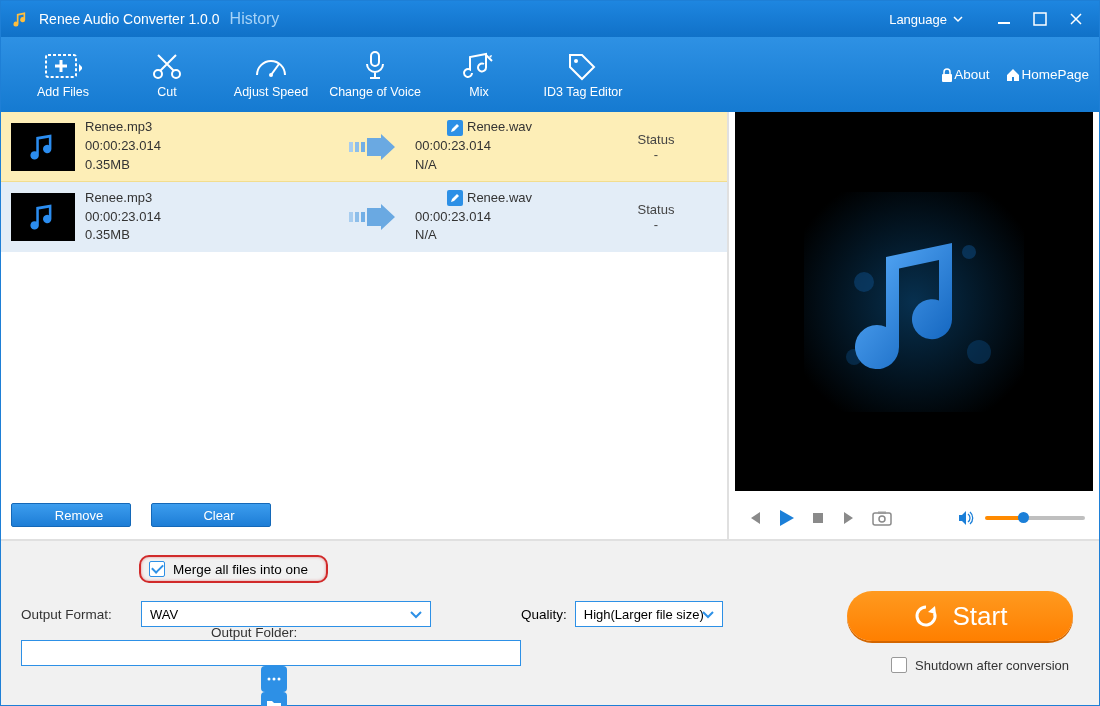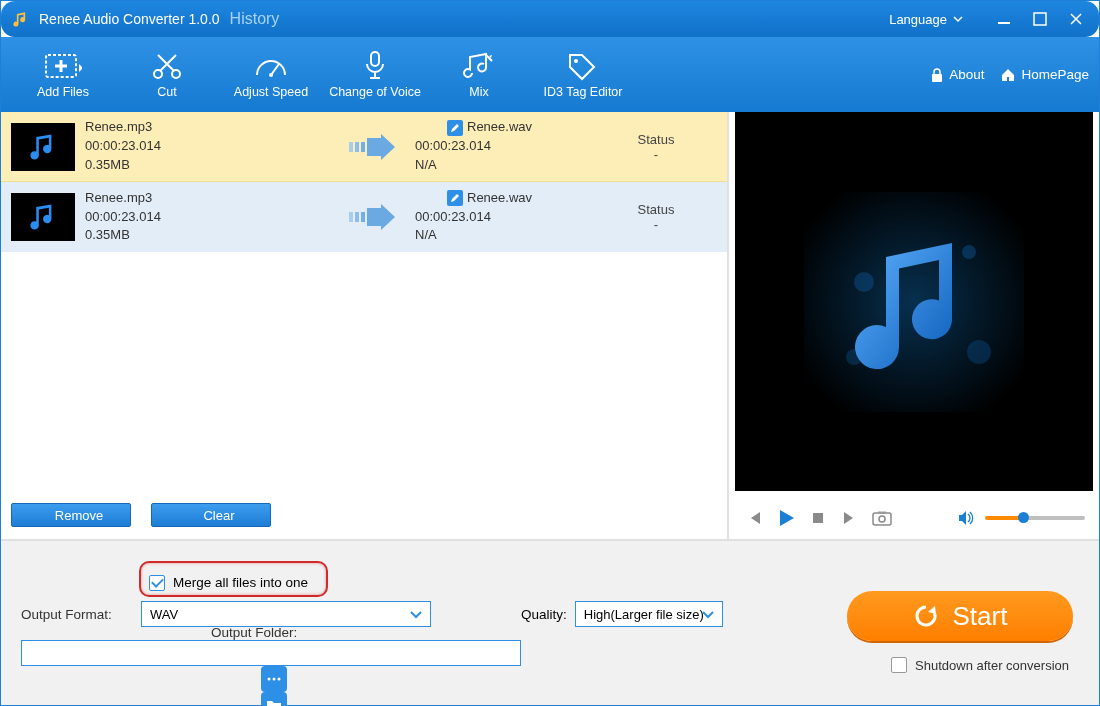--- a/index.html
+++ b/index.html
@@ -1,35 +1,35 @@
 <!DOCTYPE html>
 <html><head>
 <meta charset="utf-8">
 <style>
 * { margin: 0; padding: 0; box-sizing: border-box; font-family: "Segoe UI", Arial, sans-serif; }
 body { width: 1100px; height: 706px; background: #fff; overflow: hidden; }
 
 .app { width: 1100px; height: 706px; border: 1px solid #1e7fd6; display: flex; flex-direction: column; }
 
 
-.titlebar { height: 36px; background: linear-gradient(#1e86e0,#1071c8); display: flex; align-items: center; color: #fff; padding: 0 10px; border-radius: 14px; }
+.titlebar { height: 36px; background: linear-gradient(#1e86e0,#1071c8); display: flex; align-items: center; color: #fff; padding: 0 10px; }
 .titlebar .logo-icon { width: 20px; height: 20px; margin-right: 8px; }
 .titlebar .title { font-size: 14px; color: #fff; }
 .titlebar .history { font-size: 16px; color: #a7d3f7; margin-left: 10px; cursor: pointer; }
 .titlebar .spacer { flex: 1; }
 .titlebar .lang { font-size: 13px; display: flex; align-items: center; gap: 6px; cursor: pointer; margin-right: 18px; }
 .titlebar .winbtn { width: 26px; height: 20px; display: inline-flex; align-items: center; justify-content: center; margin-left: 10px; cursor: pointer; }
 .titlebar svg { display: block; }
 
 
 .toolbar { height: 75px; background: linear-gradient(#2e91e4,#157ad1); display: flex; align-items: center; padding: 0 10px; }
 .tbtn { width: 104px; height: 70px; display: flex; flex-direction: column; align-items: center; justify-content: center; color: #fff; font-size: 12.5px; cursor: pointer; gap: 3px; }
 .tbtn .ticon { width: 38px; height: 32px; display: flex; align-items: center; justify-content: center; }
 .toolbar .tspacer { flex: 1; }
-.toolbar .rlink { color: #fff; font-size: 13.5px; display: flex; align-items: center; gap: 5px; margin-left: 16px; cursor: pointer; }
+.toolbar .rlink { color: #fff; font-size: 13.5px; display: flex; align-items: center; margin-left: 16px; cursor: pointer; }
 
 
 .content { flex: 1; display: flex; min-height: 0; }
 .left { flex: 1; display: flex; flex-direction: column; background: #fff; border-right: 2px solid #e0e0e0; }
 .filelist { flex: 1; overflow: auto; }
 
 .row { height: 70px; display: flex; align-items: center; padding: 0 10px; }
 .row.sel { background: #fdeeb7; border-bottom: 1px solid #f2dd8e; }
 .row.alt { background: #e3edf7; }
 .thumb { width: 64px; height: 48px; background: #000; display: flex; align-items: center; justify-content: center; margin-right: 10px; }
@@ -49,21 +49,21 @@
 .preview { flex:1; margin: 0 6px 6px 6px; background: #000; display:flex; align-items:center; justify-content:center; position:relative; }
 .playerbar { height: 42px; display: flex; align-items: center; padding: 0 14px; gap: 10px; }
 .pbtn { width: 22px; height: 22px; display: inline-flex; align-items:center; justify-content:center; cursor:pointer; color:#8a8a8a; }
 .pbtn.play { color:#1b7fd8; }
 .volwrap { display:flex; align-items:center; gap:8px; margin-left:auto; }
 .slider { width: 100px; height: 4px; background: linear-gradient(to right,#ff8a00 0%,#ff8a00 35%,#bfbfbf 35%,#bfbfbf 100%); position:relative; border-radius:2px; }
 .slider .knob { position:absolute; left:33%; top:-4px; width:11px; height:11px; border-radius:50%; background:#1b7fd8; }
 
 
 .bottom { height: 166px; background: #f1f1f1; border-top: 2px solid #e0e0e0; padding: 14px 20px 8px 20px; position:relative; }
-.mergewrap { position:absolute; left:138px; top:20px; border:2px solid #d12a2a; border-radius:10px; padding: 12px 18px 4px 8px; display:flex; align-items:flex-start; box-shadow: 0 0 3px rgba(209,42,42,.5) inset; }
+.mergewrap { position:absolute; left:138px; top:14px; border:2px solid #d12a2a; border-radius:10px; padding: 4px 18px 4px 8px; display:flex; align-items:flex-end; box-shadow: 0 0 3px rgba(209,42,42,.5) inset; }
 .chk { width:16px; height:16px; border:1px solid #2d90e6; border-radius:2px; display:inline-flex; align-items:center; justify-content:center; margin-right:8px; background:#fff; }
 .chk.checked::after { content:""; width:9px; height:5px; border-left:2px solid #2d90e6; border-bottom:2px solid #2d90e6; transform: rotate(-45deg); margin-top:-3px; }
 .chk.empty { border-color:#999; }
 
 .formrow { display:flex; align-items:center; position:absolute; left:20px; }
 .formrow.one { top:60px; }
 .formrow.two { top:84px;flex-direction:column; }
 .lbl { width:120px; font-size:13.5px; color:#333; }
 .combo { height:26px; border:1px solid #2d90e6; background:#fff; display:flex; align-items:center; padding:0 8px; font-size:13px; position:relative; }
 .combo .caret { position:absolute; right:8px; top:8px; }

